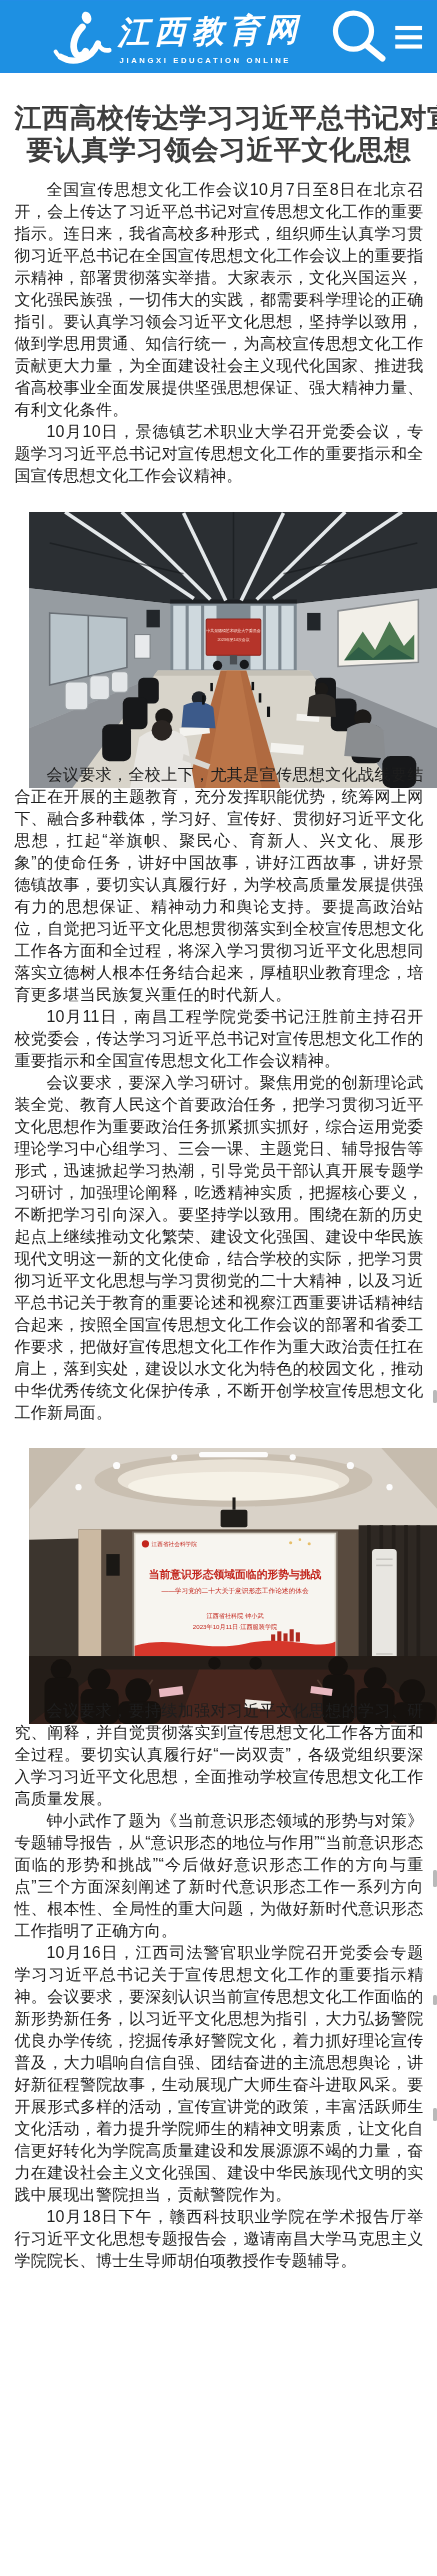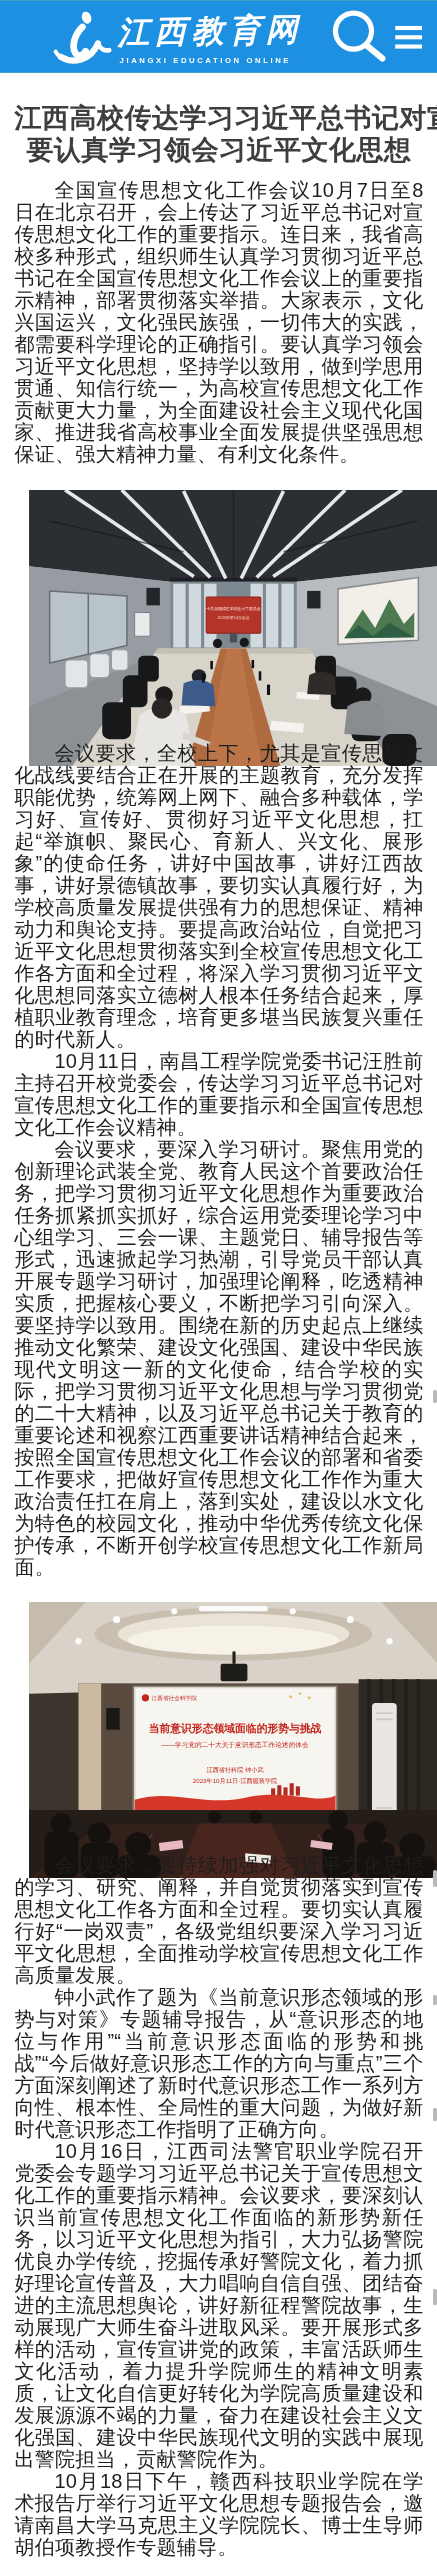--- a/index.html
+++ b/index.html
@@ -1,23 +1,23 @@
 <!DOCTYPE html>
 <html style="font-size:8.2px"><head>
 <meta charset="utf-8">
 <style>
   html,body{margin:0;padding:0;background:#ffffff;}
   body{font-family:"Liberation Sans","DejaVu Sans",sans-serif;}
   .page{width:438px;position:relative;background:#ffffff;overflow:hidden;}
-  .site-header{width:438px;height:73px;background:#fde047;}
+  .site-header{width:438px;height:73px;background:#3b82f6;}
   .site-header svg{display:block;}
   .article-title{margin:29px 14.4px 13.4px;text-align:center;font-size:27px;line-height:32px;
     color:#3e3e3e;font-weight:600;letter-spacing:0.5px;}
   .article-title div{white-space:nowrap;}
-  p.body-par{margin:0 14.4px;font-size:20px;line-height:22px;color:#1e1e1e;
+  p.body-par{margin:0 14.4px;font-size:16px;line-height:22px;color:#1e1e1e;
     text-align:justify;text-indent:2em;letter-spacing:0.3px;}
   figure.photo{margin:9.3px 14.4px 29px;width:409px;height:208px;padding:15px;}
   figure.photo svg{display:block;}
   .sb{position:absolute;right:1px;width:3.6px;border-radius:1.5px;background:#b9b9b9;}
 </style>
 </head>
 <body>
 
 <div class="page">
 
@@ -48,20 +48,21 @@
       </g>
     </svg>
   </div>
 
   <h1 class="article-title">
     <div>江西高校传达学习习近平总书记对宣</div>
     <div>要认真学习领会习近平文化思想</div>
   </h1>
 
   <p class="body-par">全国宣传思想文化工作会议10月7日至8日在北京召开，会上传达了习近平总书记对宣传思想文化工作的重要指示。连日来，我省高校多种形式，组织师生认真学习贯彻习近平总书记在全国宣传思想文化工作会议上的重要指示精神，部署贯彻落实举措。大家表示，文化兴国运兴，文化强民族强，一切伟大的实践，都需要科学理论的正确指引。要认真学习领会习近平文化思想，坚持学以致用，做到学思用贯通、知信行统一，为高校宣传思想文化工作贡献更大力量，为全面建设社会主义现代化国家、推进我省高校事业全面发展提供坚强思想保证、强大精神力量、有利文化条件。</p>
+  <p class="body-par">10月10日，景德镇艺术职业大学召开党委会议，专题学习习近平总书记对宣传思想文化工作的重要指示和全国宣传思想文化工作会议精神。</p>
 
   <figure class="photo">
     <svg width="409" height="276" viewBox="0 0 794 536">
       <rect width="794" height="536" fill="#b0b4b8"></rect>
 
       <path d="M0,0 H794 V148 L520,178 H274 L0,148 Z" fill="#2b2f33"></path>
       <path d="M274,178 H520 L520,170 H274 Z" fill="#1e2124"></path>
       <g stroke="#eef2f4" stroke-width="7" opacity="0.95">
         <line x1="70" y1="0" x2="320" y2="168"></line>
         <line x1="180" y1="0" x2="352" y2="170"></line>

